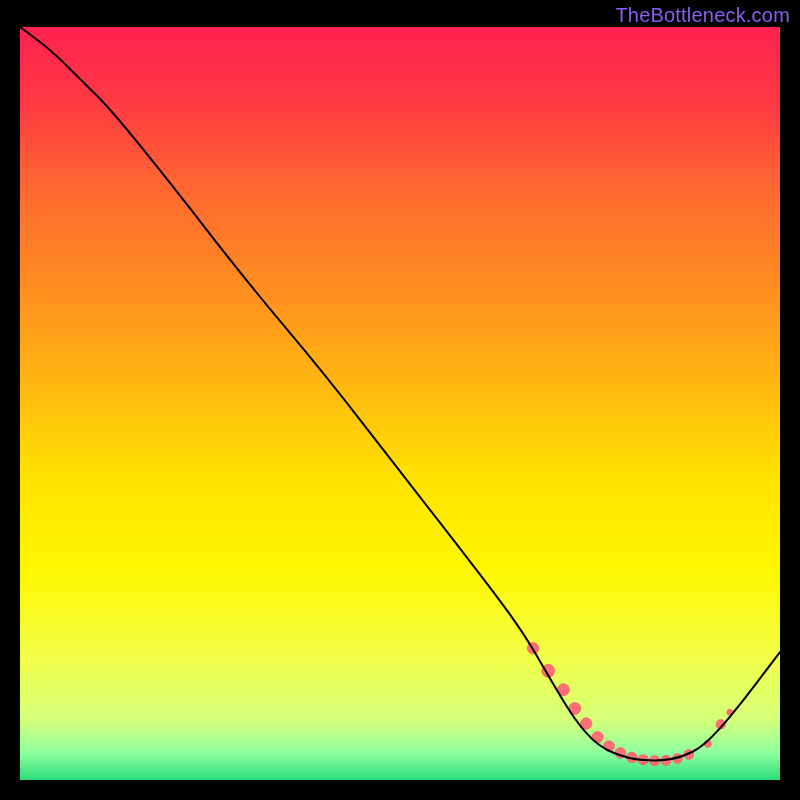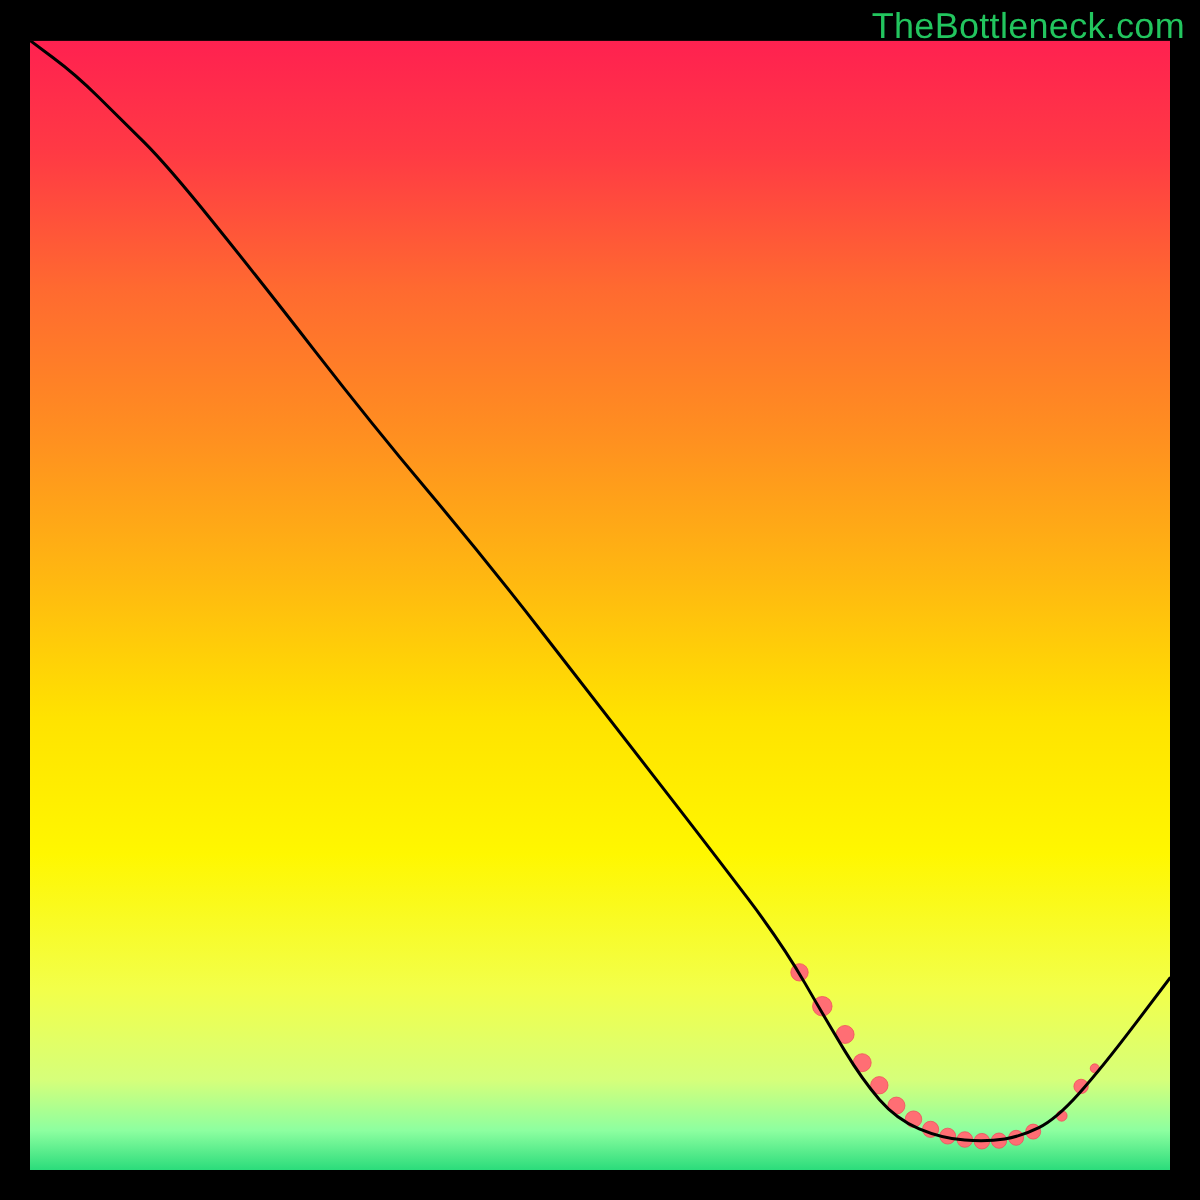--- a/index.html
+++ b/index.html
@@ -14,22 +14,22 @@
   .frame {
     position: relative;
     width: 800px;
     height: 800px;
     background: #000000;
   }
   .watermark {
     position: absolute;
     top: 4px;
     right: 10px;
-    color: #22c55e;
-    font-size: 24px;
+    color: #8b5cf6;
+    font-size: 20px;
     font-weight: 500;
     letter-spacing: 0.2px;
     z-index: 30;
   }
   
   .plot-area {
     position: absolute;
     left: 20px;
     top: 27px;
     width: 760px;   

